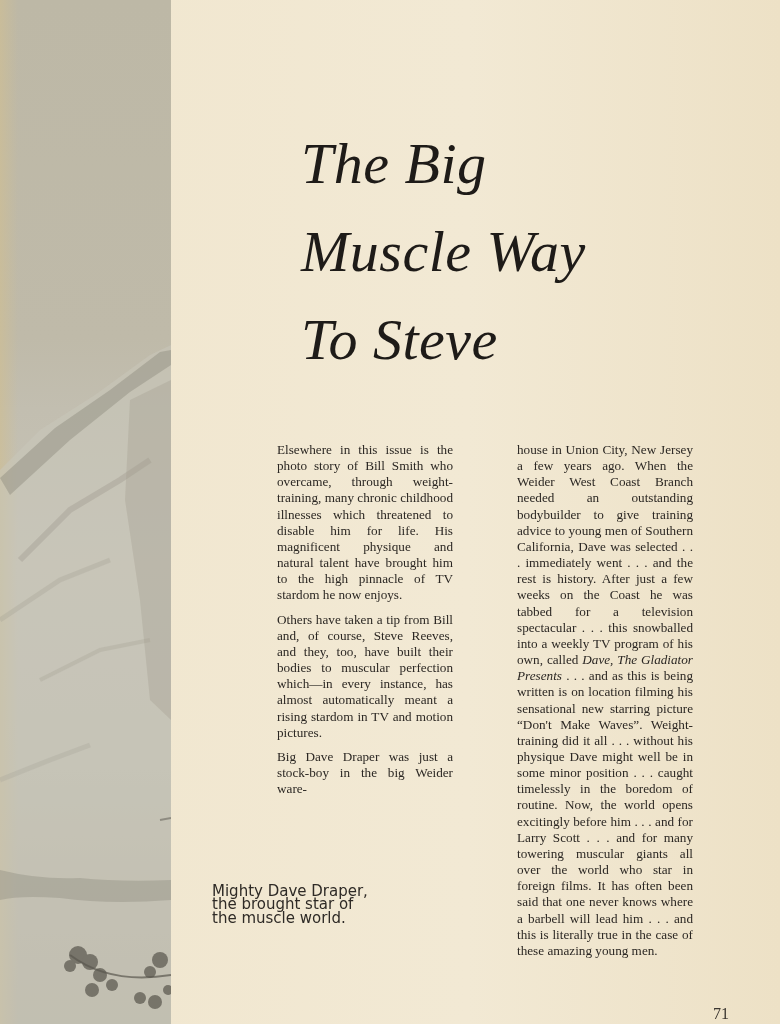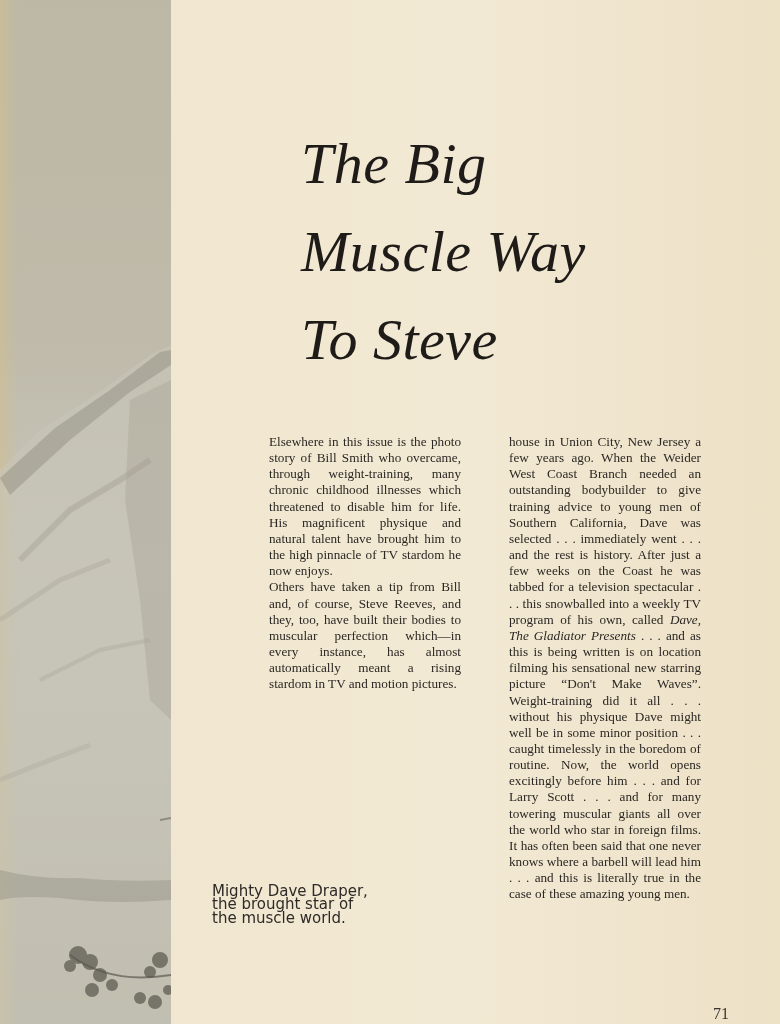--- a/index.html
+++ b/index.html
@@ -51,21 +51,21 @@
     .col {
       position: absolute;
       top: 434px;
       width: 192px;
       font-family: "Liberation Serif", serif;
       font-size: 13.2px;
       line-height: 16.15px;
       text-align: justify;
       color: #2b2723;
     }
-    .col p { margin: 0; }
+    .col p { margin: 8px; }
     .col-1 { left: 269px; }
     .col-2 { left: 509px; width: 192px; }
     .col i { font-style: italic; }
     .caption {
       position: absolute;
       left: 212px;
       top: 885px;
       font-family: "DejaVu Sans", sans-serif;
       font-size: 15px;
       line-height: 13.3px;
@@ -129,20 +129,21 @@
 
   <h1 class="headline">
     <span>The Big</span>
     <span>Muscle Way</span>
     <span>To Steve</span>
   </h1>
 
   <div class="col col-1">
     <p>Elsewhere in this issue is the photo story of Bill Smith who overcame, through weight-training, many chronic childhood illnesses which threatened to disable him for life. His magnificent physique and natural talent have brought him to the high pinnacle of TV stardom he now enjoys.</p>
     <p>Others have taken a tip from Bill and, of course, Steve Reeves, and they, too, have built their bodies to muscular perfection which—in every instance, has almost automatically meant a rising stardom in TV and motion pictures.</p>
+    <p>Big Dave Draper was just a stock-boy in the big Weider ware-</p>
   </div>
 
   <div class="col col-2">
     <p><span>house in Union City, New Jersey a few years ago. When the Weider West Coast Branch needed an outstanding bodybuilder to give training advice to young men of Southern California, Dave was selected . . . immediately went . . . and the rest is history. After just a few weeks on the Coast he was tabbed for a television spectacular . . . this snowballed into a weekly TV program of his own, called </span><i>Dave, The Gladiator Presents</i><span> . . . and as this is being written is on location filming his sensational new starring picture “Don't Make Waves”. Weight-training did it all . . . without his physique Dave might well be in some minor position . . . caught timelessly in the boredom of routine. Now, the world opens excitingly before him . . . and for Larry Scott . . . and for many towering muscular giants all over the world who star in foreign films. It has often been said that one never knows where a barbell will lead him . . . and this is literally true in the case of these amazing young men.</span></p>
   </div>
 
   <div class="caption">
     <span>Mighty Dave Draper,</span>
     <span>the brought star of</span>
     <span>the muscle world.</span>

